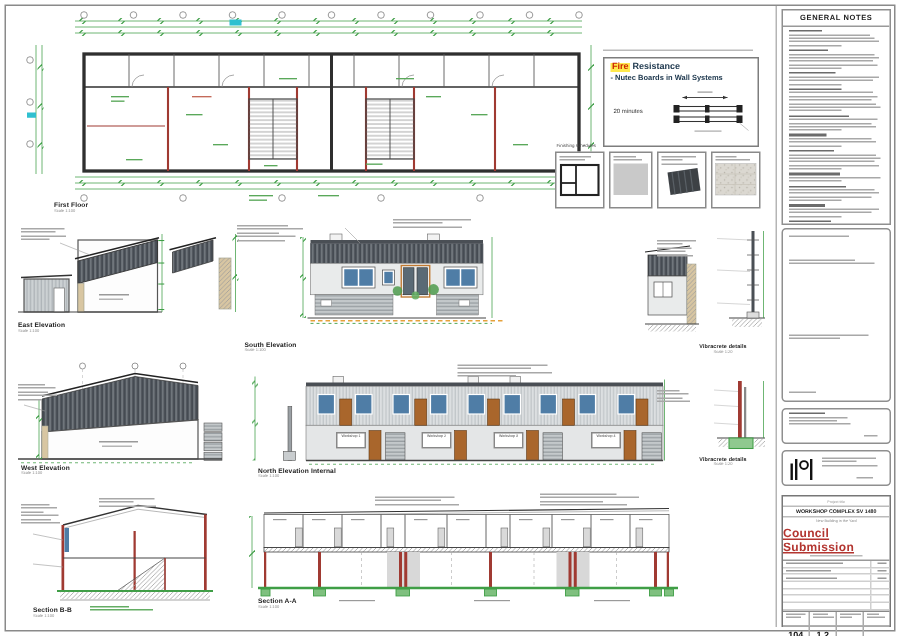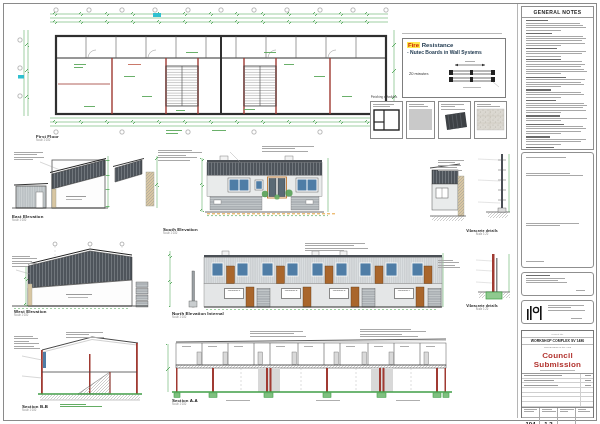--- a/index.html
+++ b/index.html
@@ -36,21 +36,21 @@
   .fin-head{position:absolute;left:371px;top:95px;font-size:3px;color:#444;}
   .fin-row{position:absolute;left:370px;top:101px;width:137px;height:38px;display:flex;gap:3px;}
   .fin-panel{flex:1;border:1px solid #8a8a8a;background:#fff;box-sizing:border-box;padding:2px;}
   
   .tb{position:absolute;left:521px;top:330px;width:73px;height:88px;border:1px solid #777;
       background:#fff;box-sizing:border-box;}
   .tb-projlabel{font-size:2.4px;color:#999;text-align:center;margin-top:1.5px;}
   .tb-title{font-size:3.5px;font-weight:bold;color:#1d1d1d;text-align:center;
             border-top:1px solid #bbb;border-bottom:1px solid #bbb;padding:1px 0;margin-top:1px;}
   .tb-sub{font-size:2.5px;color:#8a8a8a;text-align:center;margin:1px 0;}
-  .tb-status{font-size:8px;font-weight:bold;color:#b33530;text-align:center;margin-top:2px;letter-spacing:.2px;}
+  .tb-status{font-size:8px;font-weight:bold;color:#b33530;text-align:left;margin-top:2px;letter-spacing:.2px;text-decoration:underline;}
   .tb-statusline{width:50%;height:1px;background:#b9b9b9;margin:1.5px auto 2px auto;}
   .tb-table{border-top:1px solid #999;}
   .tb-row{height:3.7px;border-bottom:1px solid #cfcfcf;position:relative;}
   .tb-row .lft{position:absolute;left:2px;top:1.2px;height:1px;background:#9a9a9a;}
   .tb-row .rgt{position:absolute;right:2px;top:1.2px;width:6px;height:1px;background:#9a9a9a;}
   .tb-row .divd{position:absolute;right:12px;top:0;width:1px;height:100%;background:#cfcfcf;}
   .tb-grid{display:flex;border-top:1px solid #888;}
   .tb-cell{flex:1;border-right:1px solid #aaa;padding:1px 1.5px;height:7px;}
   .tb-cell:last-child{border-right:none;}
   .tb-vals{display:flex;border-top:1px solid #aaa;height:13px;}

